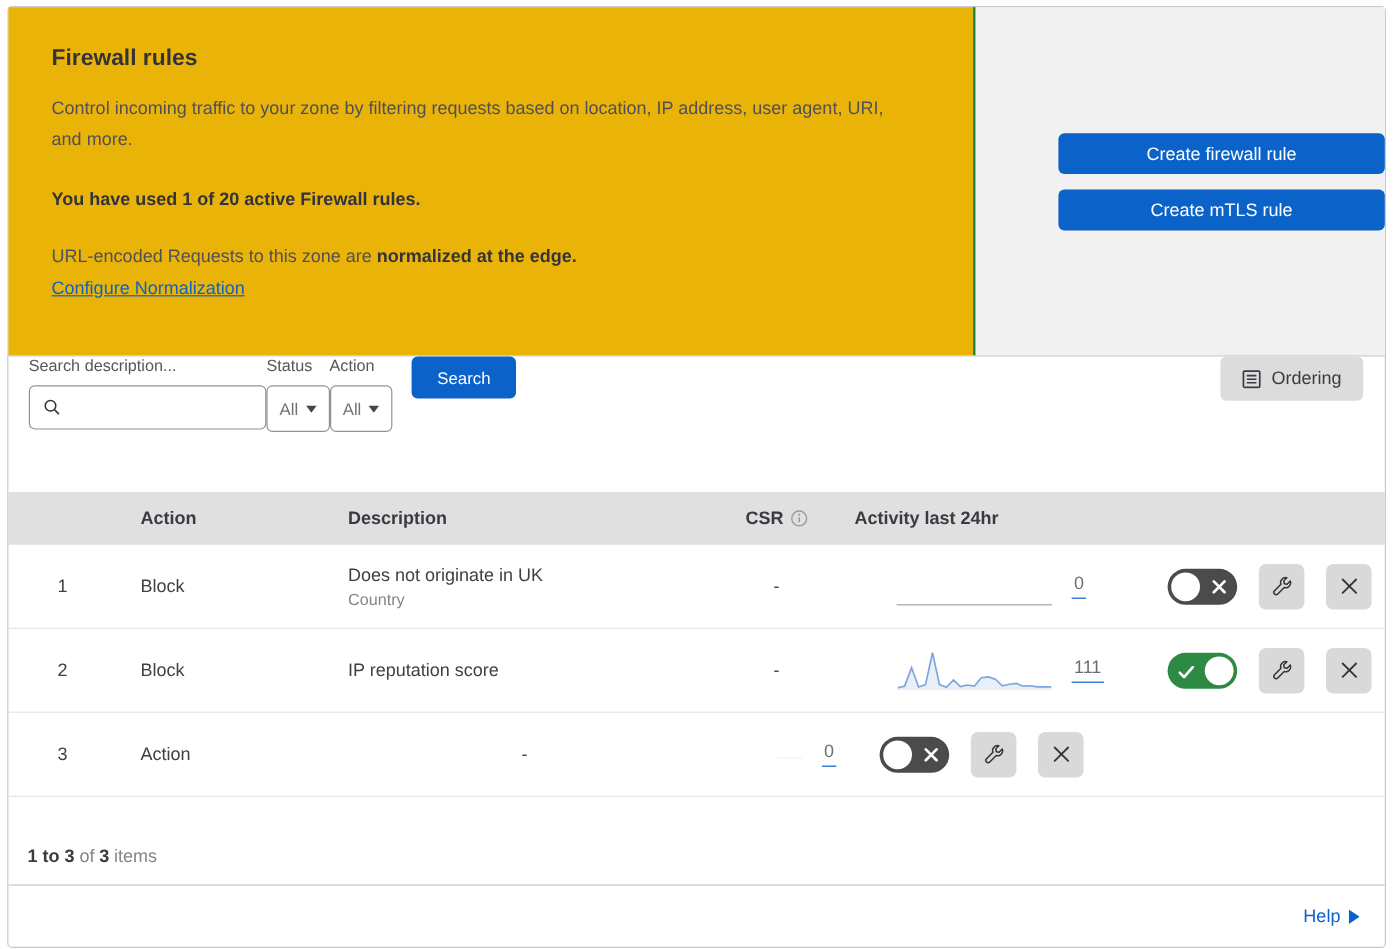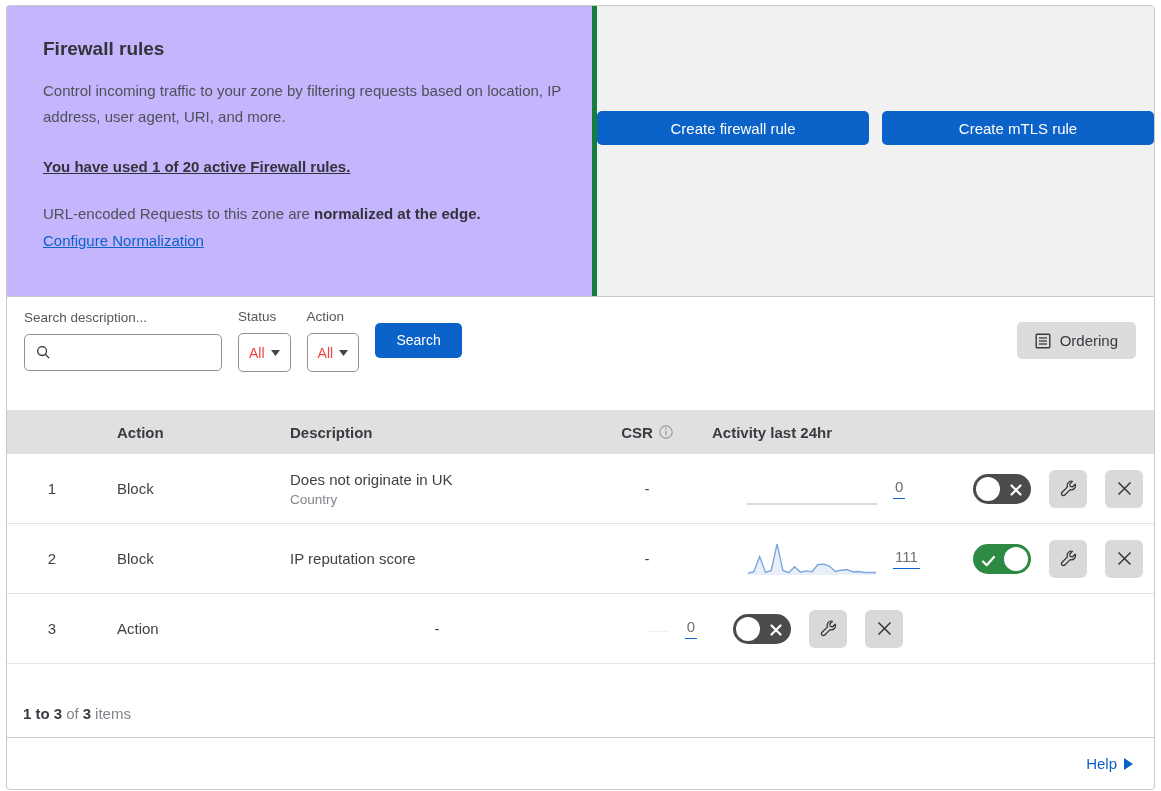--- a/index.html
+++ b/index.html
@@ -15,61 +15,61 @@
   .top-section {
     display: flex;
     margin: 5px 6px 0 6px;
     height: 291px;
     border: 1px solid #c9c9c9;
     border-bottom: none;
     border-radius: 4px 4px 0 0;
   }
   .intro-card {
     width: 806px;
-    background: #c4b5fd;
-    border-right: 5px solid #15803d;
+    background: #eab308;
+    border-right: 2px solid #15803d;
     padding: 32px 28px 0 36px;
   }
   .intro-card h1 {
     margin: 0 0 18px 0;
     font-size: 19px;
     font-weight: bold;
     color: #33333b;
   }
   .intro-card .desc {
     margin: 0 0 28px 0;
     font-size: 15px;
     line-height: 26px;
     color: #50505a;
     max-width: 710px;
   }
   .intro-card .usage {
     margin: 0 0 30px 0;
     font-size: 15px;
     font-weight: bold;
     color: #33333b;
-    text-decoration: underline;
   }
   .intro-card .norm {
     margin: 0 0 10px 0;
     font-size: 15px;
     color: #50505a;
   }
   .intro-card .norm strong { color: #33333b; }
   a.link {
     color: #0b62c9;
     font-size: 15px;
     text-decoration: underline;
     cursor: pointer;
   }
   .actions-panel {
     flex: 1;
     background: #f1f1f1;
     display: flex;
-    align-items: flex-start;
+    flex-direction: column;
+    align-items: flex-end;
     padding-top: 105px;
     gap: 13px;
   }
   .btn-primary {
     width: 272px;
     height: 34px;
     background: #0b62c9;
     border: none;
     border-radius: 5px;
     color: #fff;
@@ -86,21 +86,21 @@
     border-radius: 0 0 4px 4px;
     display: flex;
     flex-direction: column;
     background: #fff;
   }
 
   
   .filter-bar {
     height: 113px;
     display: flex;
-    align-items: center;
+    align-items: flex-start;
     padding: 0 18px 26px 17px;
   }
   .filter-field { display: flex; flex-direction: column; }
   .filter-field label {
     font-size: 13.5px;
     color: #56565c;
     margin-bottom: 9px;
   }
   .search-box {
     width: 198px; height: 37px;
@@ -119,24 +119,24 @@
   }
   .dropdown {
     height: 39px;
     border: 1px solid #929292;
     border-radius: 5px;
     background: #fff;
     display: flex; align-items: center; justify-content: center;
     gap: 6px;
     padding: 0 10px;
     font-size: 14px;
-    color: #ef4444;
-    cursor: pointer;
-  }
-  .ml16 { margin-left: 16px; }
+    color: #737373;
+    cursor: pointer;
+  }
+  .ml16 { margin-left: 0; }
   .btn-search {
     margin-left: 16px;
     height: 35px;
     width: 87px;
     background: #0b62c9;
     color: #fff;
     border: none;
     border-radius: 5px;
     font-size: 14px;
     font-family: "Liberation Sans", sans-serif;

